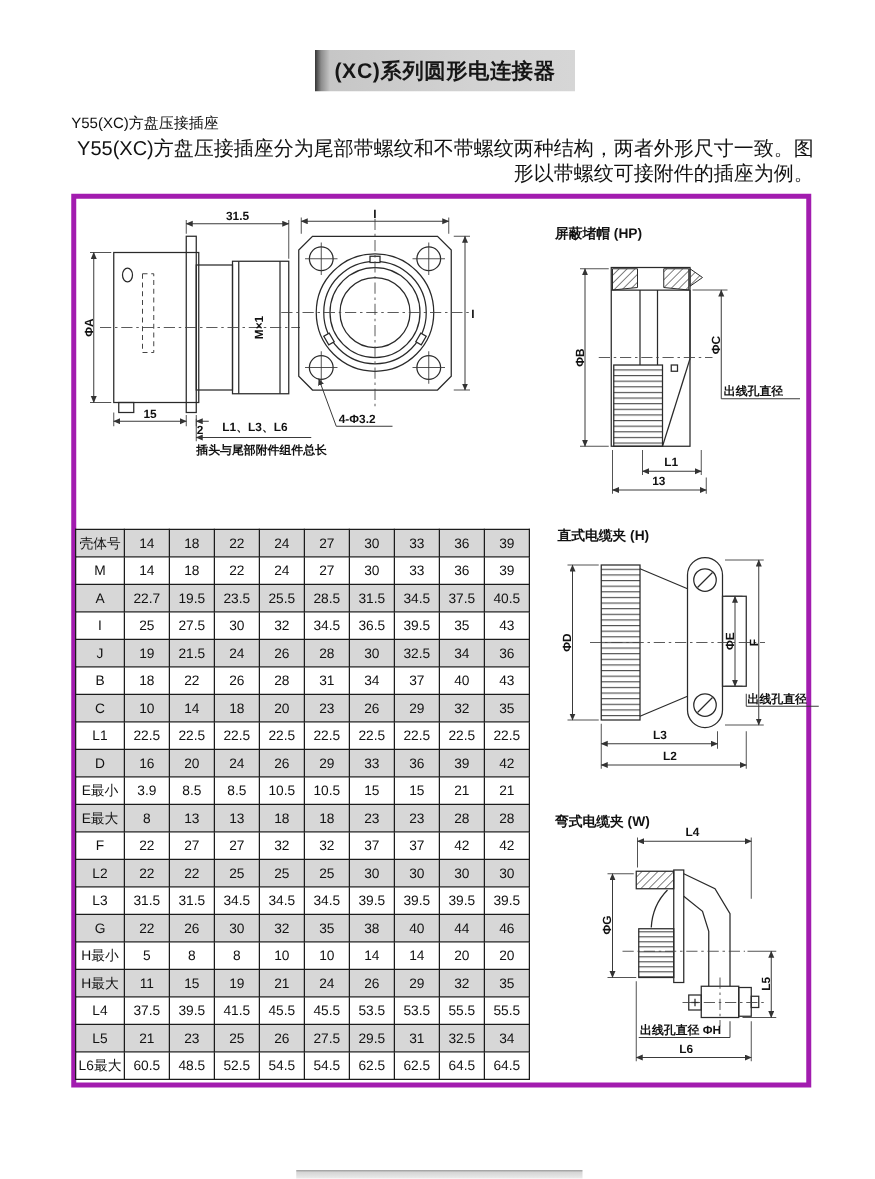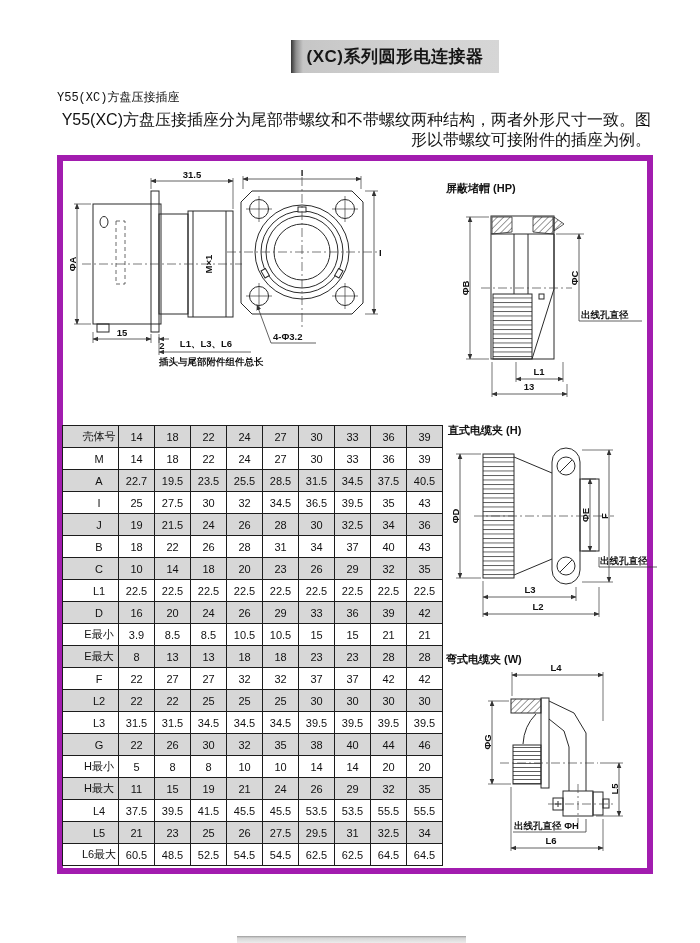--- a/index.html
+++ b/index.html
@@ -2,27 +2,27 @@
 <html><head>
 <meta charset="utf-8">
 <style>
   html,body{margin:0;padding:0;}
   body{width:700px;height:943px;position:relative;background:#ffffff;
        font-family:"Liberation Sans","DejaVu Sans",sans-serif;color:#111;}
   .page{position:absolute;inset:0;background:#fff;overflow:hidden;}
 
   .title-bar{position:absolute;left:252px;top:40px;width:208px;height:33px;
     background:linear-gradient(90deg,#353535 0px,#8d8d8d 5px,#c6c6c6 12px,#d2d2d2 60%,#d6d6d6 100%);
-    display:flex;align-items:center;justify-content:center;margin-left:39px;}
+    display:flex;align-items:center;justify-content:center;}
   .title-bar span{font-size:17px;font-weight:bold;color:#161616;letter-spacing:0.5px;white-space:nowrap;}
 
-  .intro-heading{position:absolute;left:57px;top:90px;font-size:12px;line-height:16px;font-family:Liberation Mono, monospace;}
+  .intro-heading{position:absolute;left:57px;top:90px;font-size:12px;line-height:16px;}
   .intro-paragraph{position:absolute;left:57px;top:110px;width:594px;font-size:16px;line-height:20px;text-align:right;}
 
-  .frame{position:absolute;left:57px;top:155px;width:584px;height:707px;border:6px solid #a21caf;text-decoration:underline;}
+  .frame{position:absolute;left:57px;top:155px;width:584px;height:707px;border:4px solid #a21caf;text-decoration:underline;}
 
   svg{position:absolute;overflow:visible;}
   .svg-main{left:3px;top:8px;}
   .svg-hp{left:373px;top:15px;}
   .svg-h{left:373px;top:260px;}
   .svg-w{left:373px;top:490px;}
 
   .ln{stroke:#2a2a2a;stroke-width:1;fill:none;}
   .lnf{stroke:#2a2a2a;stroke-width:1;fill:#fff;}
   .dimln{stroke:#3a3a3a;stroke-width:0.8;fill:none;}
@@ -30,21 +30,21 @@
   .cl{stroke:#444;stroke-width:0.7;fill:none;stroke-dasharray:9 3 2 3;}
   .dash{stroke:#444;stroke-width:0.8;fill:none;stroke-dasharray:4 3;}
   text{fill:#111;font-family:"Liberation Sans","DejaVu Sans",sans-serif;}
   .dim{font-size:9.5px;font-weight:bold;}
   .dtitle{font-size:11px;font-weight:bold;}
   .note{font-size:9.5px;font-weight:bold;}
 
   table{position:absolute;left:-1px;top:264px;border-collapse:collapse;table-layout:fixed;}
   th,td{border:1px solid #1c1c1c;font-size:11px;font-weight:normal;text-align:center;
         padding:0;height:21px;white-space:nowrap;overflow:hidden;}
-  th{width:38px;font-weight:normal;padding-left:17px;}
+  th{width:38px;font-weight:normal;}
   td{width:35px;}
   tbody tr:nth-child(odd){background:#d7d7d7;}
   tbody tr:nth-child(even){background:#ffffff;}
 
   .bottom-bar{position:absolute;left:237px;top:936px;width:229px;height:7px;
     background:linear-gradient(180deg,#9b9b9b 0px,#d6d6d6 2px,#ececec 100%);}
 </style>
 </head>
 <body>
 

